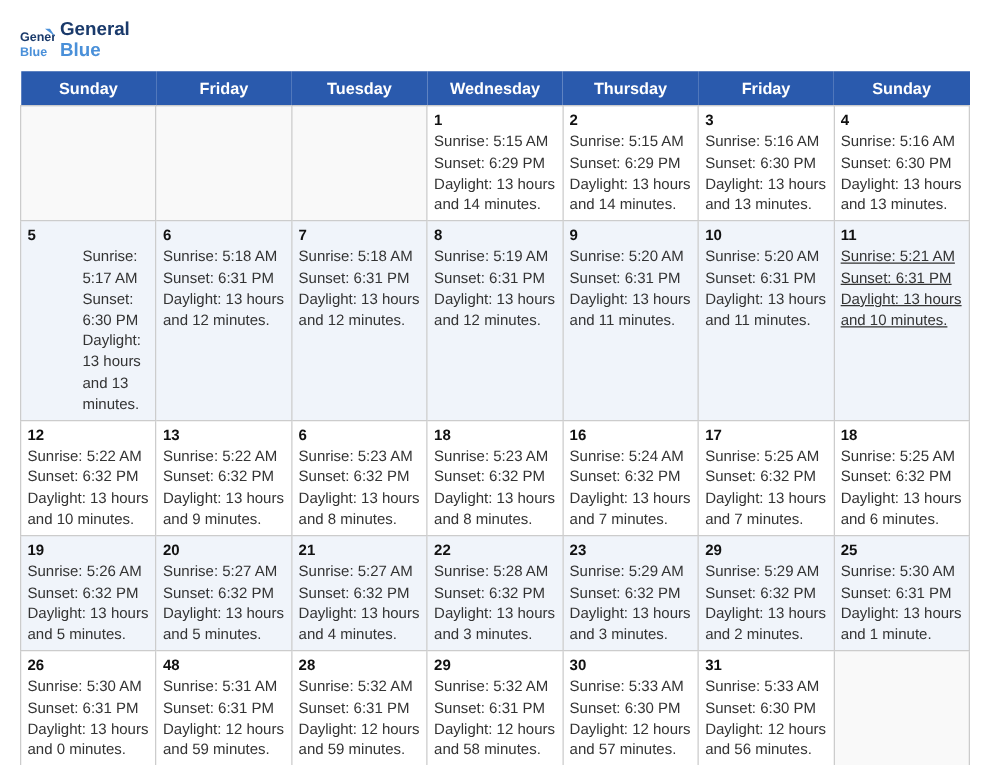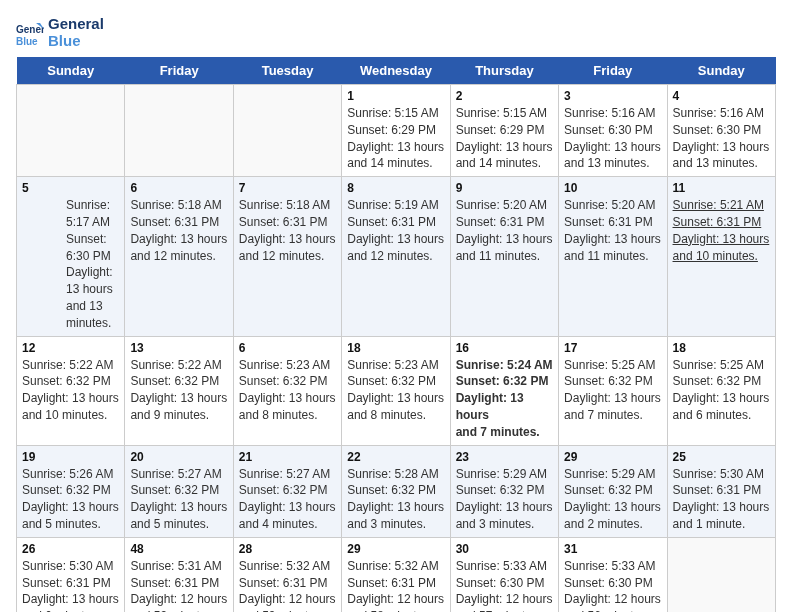--- a/index.html
+++ b/index.html
@@ -217,21 +217,21 @@
         </td>
         <td>
           <div class="day-num">18</div>
           <div class="day-info" style="white-space: pre-line;">Sunrise: 5:23 AM
 Sunset: 6:32 PM
 Daylight: 13 hours
 and 8 minutes.</div>
         </td>
         <td>
           <div class="day-num">16</div>
-          <div class="day-info" style="white-space: pre-line; font-weight: bold;">Sunrise: 5:24 AM
+          <div class="day-info" style="white-space: pre-line;">Sunrise: 5:24 AM
 Sunset: 6:32 PM
 Daylight: 13 hours
 and 7 minutes.</div>
         </td>
         <td>
           <div class="day-num">17</div>
           <div class="day-info" style="white-space: pre-line;">Sunrise: 5:25 AM
 Sunset: 6:32 PM
 Daylight: 13 hours
 and 7 minutes.</div>

